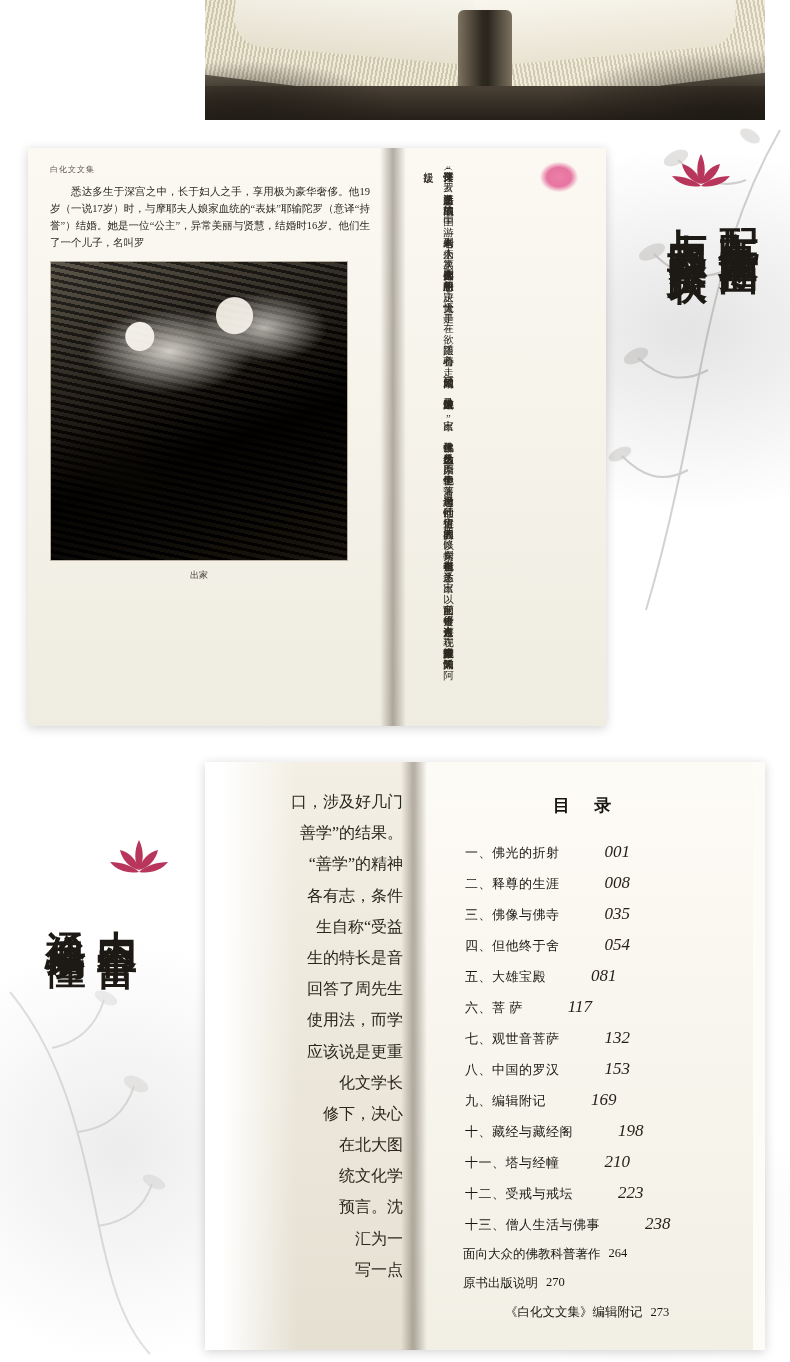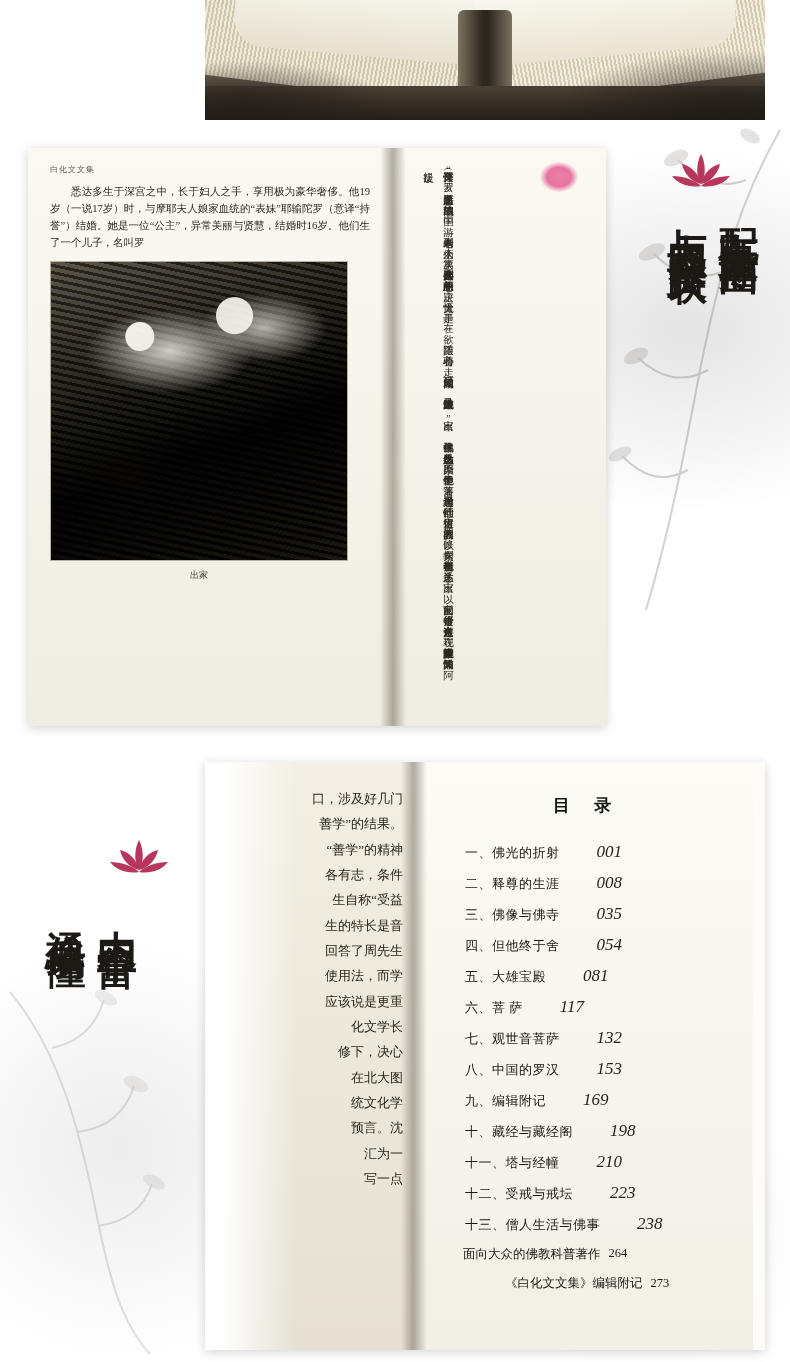--- a/index.html
+++ b/index.html
@@ -151,30 +151,30 @@
   #spread-2 .pg-left  { left:0; width:208px; background:linear-gradient(180deg,#f3efe4,#e5e0d2); }
   #spread-2 .pg-right { left:208px; right:12px; background:linear-gradient(180deg,#fdfbf5,#f2efe5); padding:28px 26px 0 34px;}
   #spread-2 .gutter   { left:196px; }
   .toc-title {
     text-align:center; font-size:17px; letter-spacing:10px; color:#17140f;
     font-weight:bold; margin:4px 0 26px 0;
   }
   .toc-list { padding-left:18px; }
   .toc-item {
     font-size:13px; color:#1b1812; line-height:1.0; margin-bottom:14px;
-    display:flex; align-items:baseline; gap:4px;
+    display:flex; align-items:baseline; gap:12px;
   }
   .toc-item .lbl { letter-spacing:.5px; }
   .toc-item .pg  { font-size:17px; font-style:italic; color:#241f18;margin-left:33px; }
   .toc-sub-head { font-size:13px; color:#1b1812; margin:2px 0 12px 0; }
   .toc-sub { font-size:12.5px; color:#1b1812; margin:0 0 12px 16px; display:flex; gap:8px; align-items:flex-start;}
   .toc-foot { font-size:12.5px; color:#1b1812; text-align:center; margin-top:6px; display:flex; gap:8px; justify-content:center; align-items:baseline;}
   .left-text {
     position:absolute; right:10px; top:24px; width:130px;
-    font-size:13px; line-height:1.95; color:#2a261d; text-align:right;
+    font-size:16px; line-height:1.95; color:#2a261d; text-align:right;
   }
   .left-fade {
     position:absolute; left:0; top:0; bottom:0; width:92px;
     background:linear-gradient(90deg,#ffffff 18%, rgba(255,255,255,.0) 100%);
   }
 
   
   .vcaption {
     position:absolute;
     writing-mode: vertical-rl;
@@ -362,20 +362,24 @@
       <div class="toc-item">
         <span class="lbl">十三、僧人生活与佛事</span>
         <span class="pg">238</span>
       </div>
     </div>
 
     <div class="toc-sub">
       <span>面向大众的佛教科普著作</span>
       <span class="pg">264</span>
     </div>
+    <div class="toc-sub">
+      <span>原书出版说明</span>
+      <span class="pg">270</span>
+    </div>
     <div class="toc-foot">
       <span>《白化文文集》编辑附记</span>
       <span class="pg">273</span>
     </div>
   </div>
 
   <div class="gutter"></div>
 </div>
 
 <svg class="lotus" id="lotus-right" viewBox="0 0 62 44">

